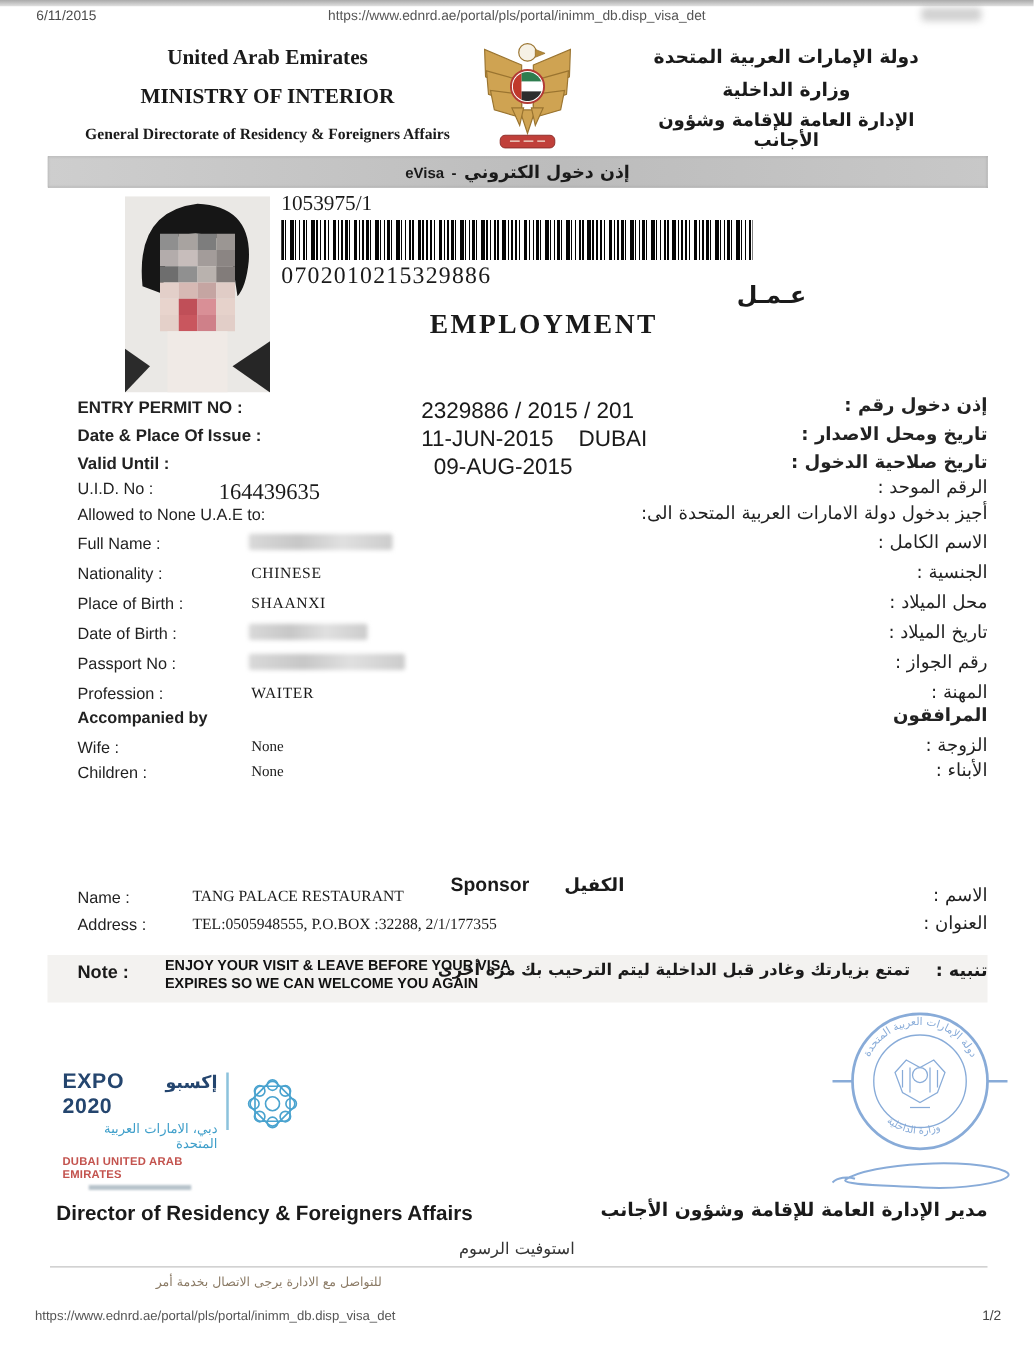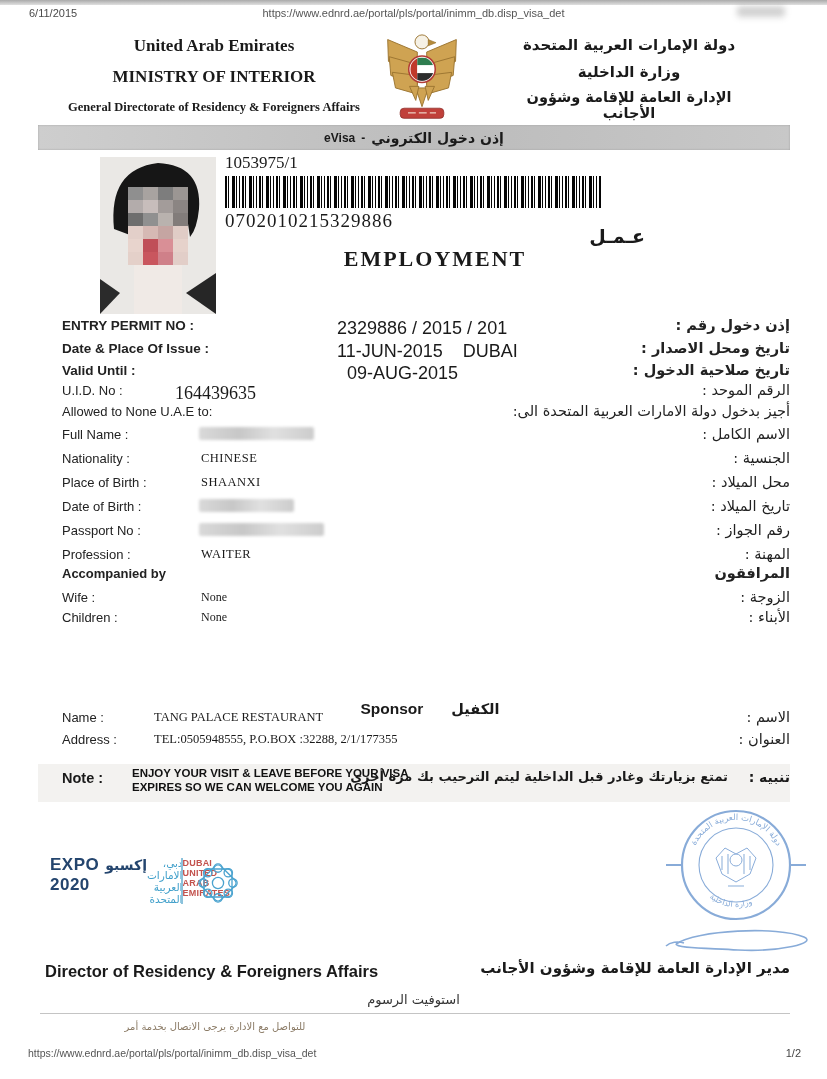--- a/index.html
+++ b/index.html
@@ -79,21 +79,21 @@
   .sponsor-head .arx{font-weight:bold;font-size:14.5px;}
 
   
   .note-band{left:38px;top:764px;width:752px;height:38px;background:#f3f2f0;}
   .note-label{font-weight:bold;font-size:14.5px;position:absolute;left:0;top:3px;}
   .note-text{position:absolute;left:70px;top:0;font-weight:bold;font-size:11.5px;line-height:13.5px;color:#111;}
   .note-ar{position:absolute;right:62px;top:2px;font-weight:bold;font-size:13px;}
   .note-lar{position:absolute;right:0;top:2px;font-weight:bold;font-size:14px;}
 
   
-  .expo{left:50px;top:855px;width:124px;display:flex;flex-direction:row;align-items:flex-start;}
+  .expo{left:50px;top:855px;width:124px;display:flex;flex-direction:column;align-items:center;}
   .expo .l1{display:flex;gap:6px;align-items:baseline;font-weight:bold;}
   .expo .l1 .en{font-size:17px;letter-spacing:.5px;}
   .expo .l1 .arx{font-size:14px;}
   .expo .l2{font-size:10.5px;margin-top:2px;}
   .expo .l3{font-weight:bold;font-size:9px;letter-spacing:.2px;margin-top:3px;}
   .expo .l4{width:82px;height:4px;margin-top:4px;background:#b7c3cb;filter:blur(1px);}
   .expo-divider{left:181px;top:858px;width:2px;height:46px;background:#8cc2dc;}
 
   
   .director-en{left:45px;top:962px;font-weight:bold;font-size:16.5px;}

